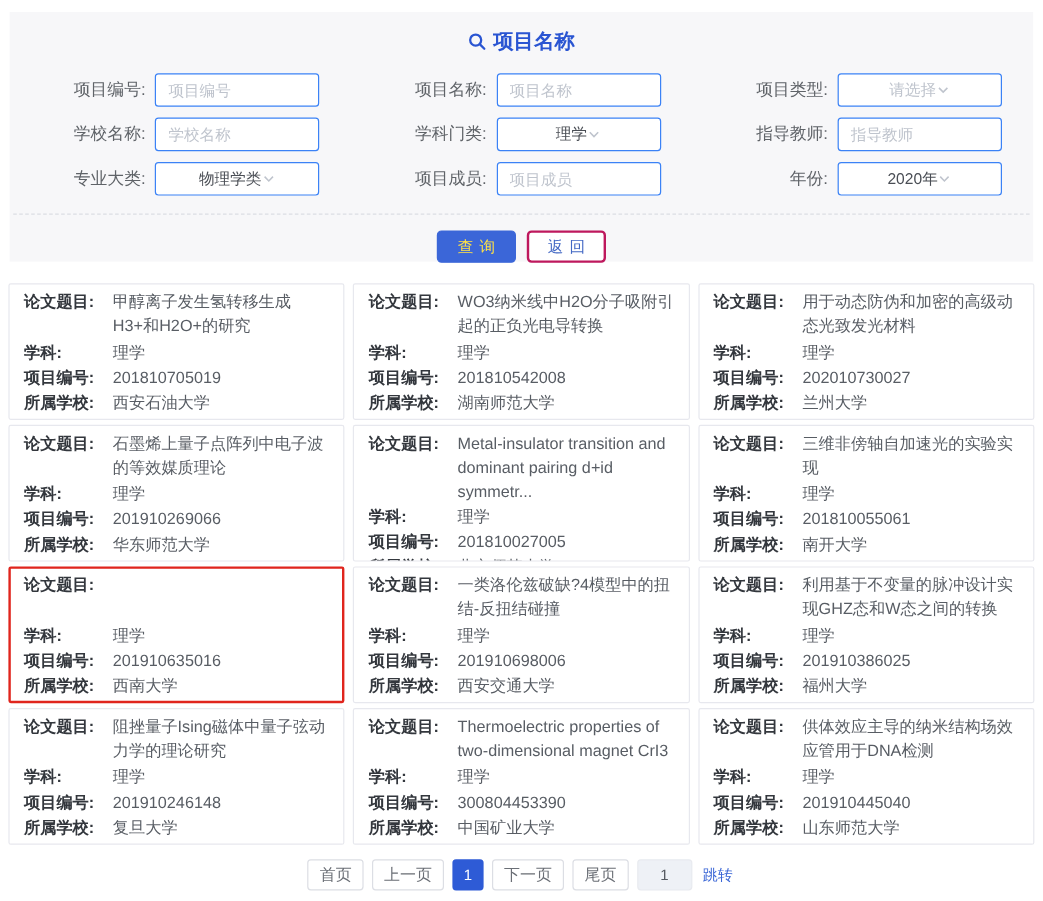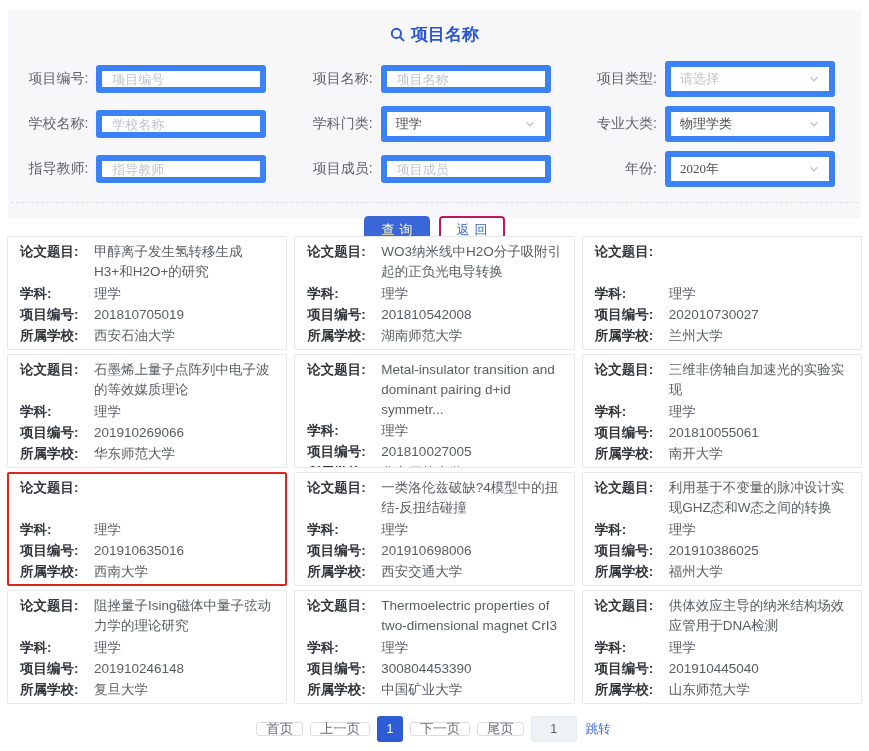--- a/index.html
+++ b/index.html
@@ -8,48 +8,48 @@
     font-family:"Liberation Sans","DejaVu Sans",sans-serif;
     -webkit-font-smoothing:antialiased;
   }
   
   .panel { margin:10px 8px 0; background:#f7f7f9; padding:13px 0 14px; box-sizing:border-box; height:208px; }
   .panel-title { display:flex; justify-content:center; align-items:center; gap:6px;
                  color:#2a55d2; font-weight:bold; font-size:17px; }
   .form-grid { display:grid; grid-template-columns:repeat(3,1fr); row-gap:9px; margin-top:15px; }
   .field { display:flex; align-items:center; justify-content:flex-end; padding-right:26px; }
   .flabel { color:#5f6368; font-size:14px; margin-right:8px; white-space:nowrap; }
-  .finput, .fselect { width:170px; height:28px; background:#ffffff; border:6px solid #3b82f6;
+  .finput, .fselect { width:137px; height:28px; background:#ffffff; border:1px solid #3b82f6;
                       border-radius:3px; box-sizing:border-box; font-size:13px; }
   .finput { padding:0 10px; color:#35393f; outline:none; }
   .finput::placeholder { color:#bfc4cd; }
-  .fselect { display:flex; align-items:center; justify-content:space-between; padding:12px 9px;
-             color:#4a4e55; cursor:pointer;font-family:Liberation Serif, serif; }
+  .fselect { display:flex; align-items:center; justify-content:center; padding:12px 9px;
+             color:#4a4e55; cursor:pointer; }
   .fselect .ph { color:#bfc4cd; }
   .chev { display:flex; align-items:center; }
   .divider { border-top:1px dashed #dcdee3; margin:15px 3px 0; }
   .actions { display:flex; justify-content:center; gap:9px; margin-top:13px; }
   .btn { height:27px; border-radius:4px; font-size:13px; cursor:pointer;
          letter-spacing:5px; text-indent:5px; font-family:inherit; }
-  .btn-query { width:66px; background:#3b66d8; border:1px solid #3b66d8; color:#fef9c3; }
+  .btn-query { width:66px; background:#3b66d8; border:1px solid #3b66d8; color:#fde047; }
   .btn-back  { width:66px; background:#ffffff; border:2px solid #be185d; color:#4368c4; }
   
   .cards { margin:18px 7px 12px; display:grid; grid-template-columns:repeat(3,1fr); gap:4px 7px; }
   .card { background:#ffffff; border:1px solid #e7e8ee; border-radius:2px;
           padding:4px 12px 5px; box-sizing:border-box; height:114px; overflow:hidden; cursor:pointer; }
   .card.highlighted { border:2px solid #e0251d; padding:3px 11px 4px; }
   .crow { display:flex; font-size:13.5px; line-height:21px; }
   .trow .cval { line-height:20px; padding-top:1px; }
   .trow { min-height:42px; }
   .clbl { width:74px; flex-shrink:0; font-weight:bold; color:#33373d; }
   .cval { color:#585d64; }
   
   .pagination { display:flex; justify-content:center; align-items:center; gap:7px;
                 margin-top:11px; font-size:12.5px; }
-  .pg-btn { border:1px solid #dcdee4; background:#fff; color:#6b6f76; height:14px;
+  .pg-btn { border:1px solid #dcdee4; background:#fff; color:#6b6f76; height:26px;
             padding:0 9px; border-radius:3px; display:flex; align-items:center;
             box-sizing:border-box; cursor:pointer; }
   .pg-current { background:#2e5bd6; color:#ffffff; width:26px; height:26px; border-radius:3px;
                 display:flex; align-items:center; justify-content:center; cursor:pointer; }
   .pg-input { width:46px; height:26px; background:#eef1f6; border:1px solid #e8eaef;
               border-radius:3px; text-align:center; color:#555a61; font-size:12.5px;
               box-sizing:border-box; outline:none; }
   .pg-jump { color:#3a66d6; background:none; border:none; font-size:12.5px;
              font-family:Liberation Mono, monospace; cursor:pointer; padding:0 2px; }
 </style>
@@ -97,35 +97,35 @@
       <div class="fselect">
         <span>理学</span>
         <span class="chev">
             <svg width="12" height="12" viewBox="0 0 12 12">
               <path d="M2.5 4.2l3.5 3.6 3.5-3.6" fill="none" stroke="#bfc4cd" stroke-width="1.3"></path>
             </svg>
           </span>
       </div>
     </div>
     <div class="field">
+      <label class="flabel">指导教师:</label>
+      <input class="finput" placeholder="指导教师" style="">
+    </div>
+
+    <div class="field">
       <label class="flabel">专业大类:</label>
       <div class="fselect">
         <span>物理学类</span>
         <span class="chev">
             <svg width="12" height="12" viewBox="0 0 12 12">
               <path d="M2.5 4.2l3.5 3.6 3.5-3.6" fill="none" stroke="#bfc4cd" stroke-width="1.3"></path>
             </svg>
           </span>
       </div>
     </div>
-
-    <div class="field">
-      <label class="flabel">指导教师:</label>
-      <input class="finput" placeholder="指导教师" style="">
-    </div>
     <div class="field">
       <label class="flabel">项目成员:</label>
       <input class="finput" placeholder="项目成员" style="">
     </div>
     <div class="field">
       <label class="flabel">年份:</label>
       <div class="fselect">
         <span>2020年</span>
         <span class="chev">
             <svg width="12" height="12" viewBox="0 0 12 12">
@@ -180,20 +180,21 @@
       </div>
     <div class="crow">
         <span class="clbl">所属学校:</span>
         <span class="cval">湖南师范大学</span>
       </div>
   </div>
 
   <div class="card">
     <div class="crow trow">
         <span class="clbl">论文题目:</span>
+        <span class="cval">用于动态防伪和加密的高级动态光致发光材料</span>
       </div>
     <div class="crow">
         <span class="clbl">学科:</span>
         <span class="cval">理学</span>
       </div>
     <div class="crow">
         <span class="clbl">项目编号:</span>
         <span class="cval">202010730027</span>
       </div>
     <div class="crow">

